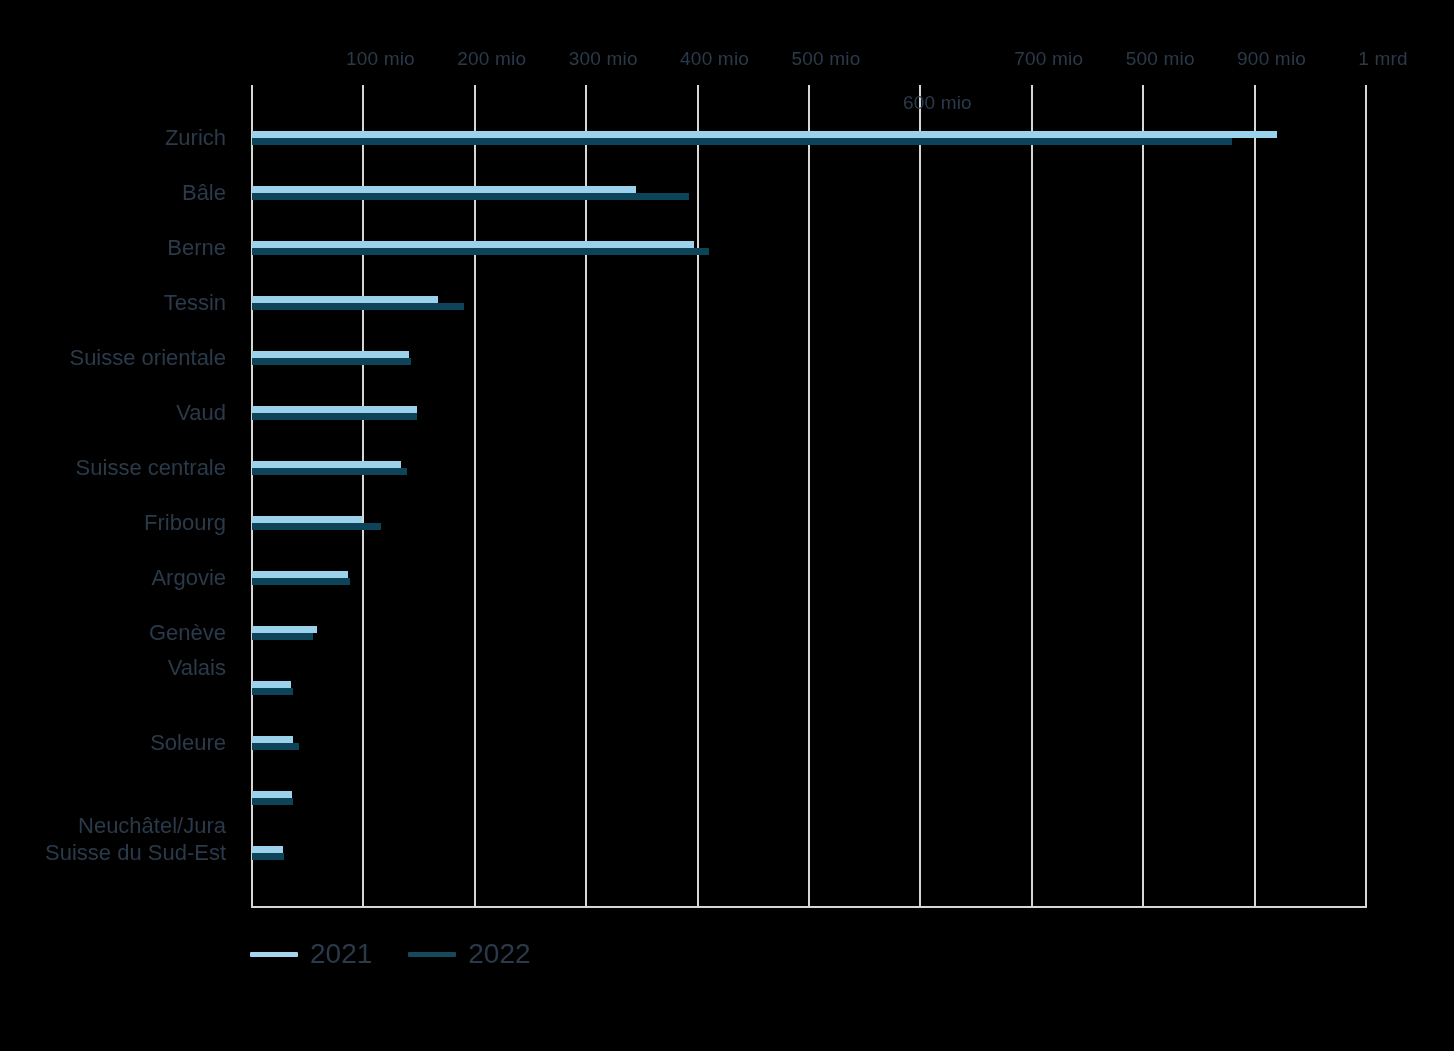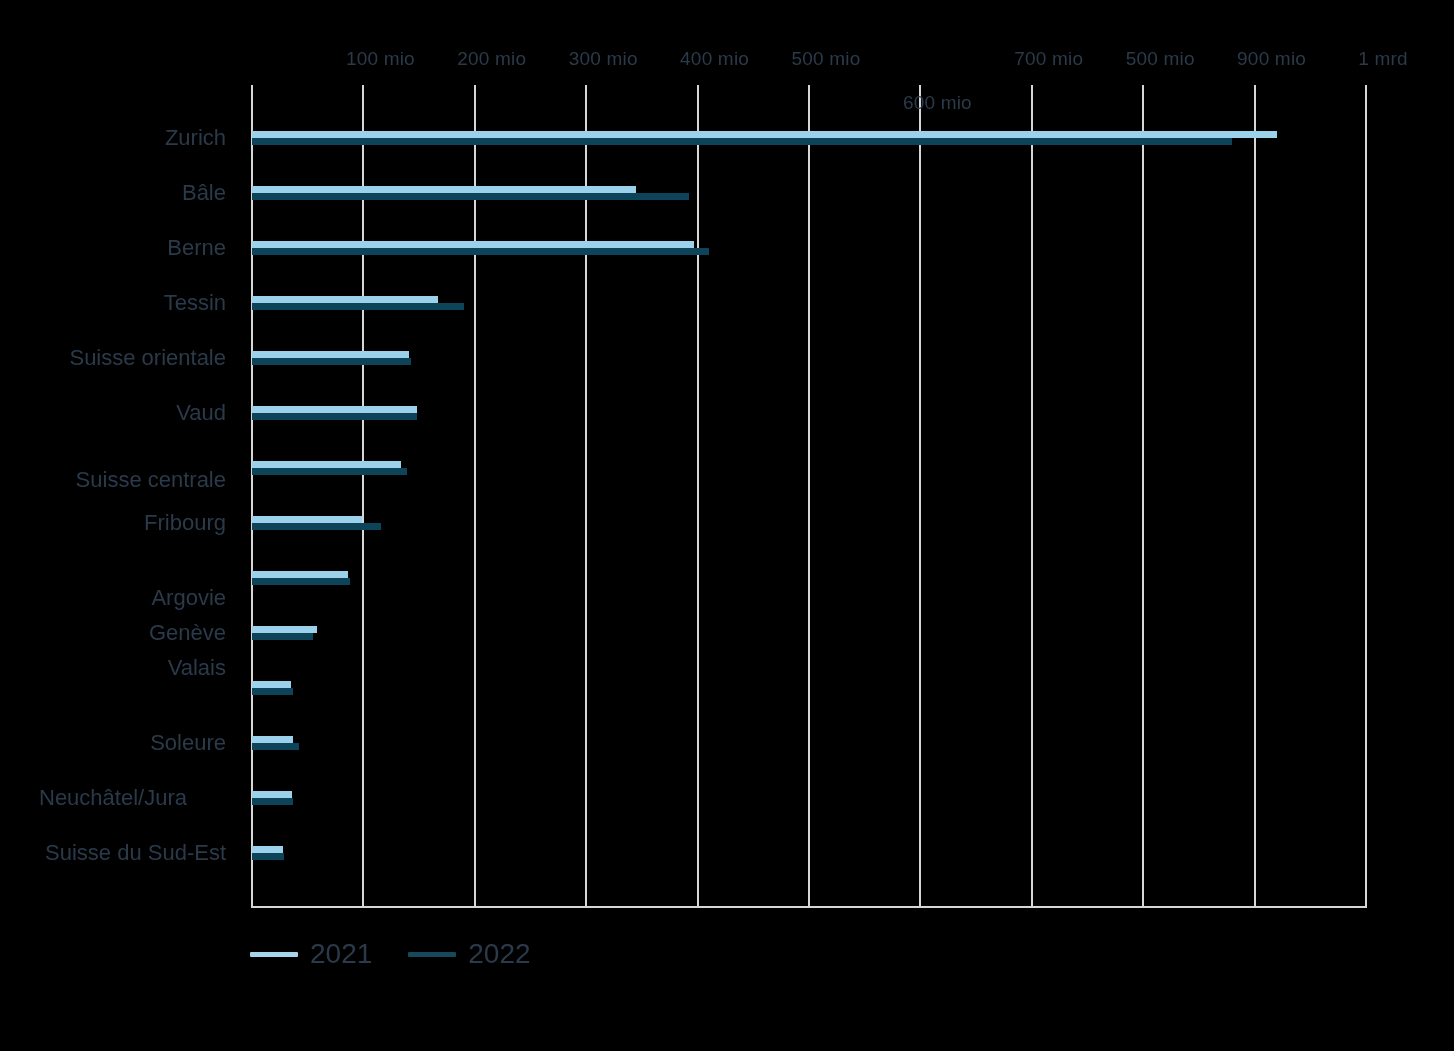--- a/index.html
+++ b/index.html
@@ -120,39 +120,39 @@
       <div class="bar" style="left: 252px; top: 248px; width: 456.74px; background: rgb(13, 68, 89);"></div>
       <div class="cat-label" style="top: 289px;">Tessin</div>
       <div class="bar" style="left: 252px; top: 296px; width: 186.038px; background: rgb(155, 209, 234);"></div>
       <div class="bar" style="left: 252px; top: 303px; width: 211.66px; background: rgb(13, 68, 89);"></div>
       <div class="cat-label" style="top: 344px;">Suisse orientale</div>
       <div class="bar" style="left: 252px; top: 351px; width: 157.074px; background: rgb(155, 209, 234);"></div>
       <div class="bar" style="left: 252px; top: 358px; width: 159.302px; background: rgb(13, 68, 89);"></div>
       <div class="cat-label" style="top: 399px;">Vaud</div>
       <div class="bar" style="left: 252px; top: 406px; width: 164.872px; background: rgb(155, 209, 234);"></div>
       <div class="bar" style="left: 252px; top: 413px; width: 164.872px; background: rgb(13, 68, 89);"></div>
-      <div class="cat-label" style="top: 454px; margin-top: 12px;">Suisse centrale</div>
+      <div class="cat-label" style="top: 454px;">Suisse centrale</div>
       <div class="bar" style="left: 252px; top: 461px; width: 149.276px; background: rgb(155, 209, 234);"></div>
       <div class="bar" style="left: 252px; top: 468px; width: 154.846px; background: rgb(13, 68, 89);"></div>
       <div class="cat-label" style="top: 509px;">Fribourg</div>
       <div class="bar" style="left: 252px; top: 516px; width: 110.286px; background: rgb(155, 209, 234);"></div>
       <div class="bar" style="left: 252px; top: 523px; width: 129.224px; background: rgb(13, 68, 89);"></div>
-      <div class="cat-label" style="top: 564px; margin-top: 20px;">Argovie</div>
+      <div class="cat-label" style="top: 564px;">Argovie</div>
       <div class="bar" style="left: 252px; top: 571px; width: 95.804px; background: rgb(155, 209, 234);"></div>
       <div class="bar" style="left: 252px; top: 578px; width: 98.032px; background: rgb(13, 68, 89);"></div>
       <div class="cat-label" style="top: 619px;">Genève</div>
       <div class="bar" style="left: 252px; top: 626px; width: 64.612px; background: rgb(155, 209, 234);"></div>
       <div class="bar" style="left: 252px; top: 633px; width: 61.27px; background: rgb(13, 68, 89);"></div>
       <div class="cat-label" style="top: 654px;">Valais</div>
       <div class="bar" style="left: 252px; top: 681px; width: 38.99px; background: rgb(155, 209, 234);"></div>
       <div class="bar" style="left: 252px; top: 688px; width: 41.218px; background: rgb(13, 68, 89);"></div>
       <div class="cat-label" style="top: 729px;">Soleure</div>
       <div class="bar" style="left: 252px; top: 736px; width: 41.218px; background: rgb(155, 209, 234);"></div>
       <div class="bar" style="left: 252px; top: 743px; width: 46.788px; background: rgb(13, 68, 89);"></div>
-      <div class="cat-label" style="top: 784px; text-align: center;">Neuchâtel/Jura</div>
+      <div class="cat-label" style="top: 812px;">Neuchâtel/Jura</div>
       <div class="bar" style="left: 252px; top: 791px; width: 40.104px; background: rgb(155, 209, 234);"></div>
       <div class="bar" style="left: 252px; top: 798px; width: 41.218px; background: rgb(13, 68, 89);"></div>
       <div class="cat-label" style="top: 839px;">Suisse du Sud-Est</div>
       <div class="bar" style="left: 252px; top: 846px; width: 31.192px; background: rgb(155, 209, 234);"></div>
       <div class="bar" style="left: 252px; top: 853px; width: 32.306px; background: rgb(13, 68, 89);"></div>
     </div>
   <div class="legend">
     <div class="legend-item">
       <span class="legend-swatch" style="background: rgb(165, 213, 236);"></span>
       <span class="legend-label">2021</span>

